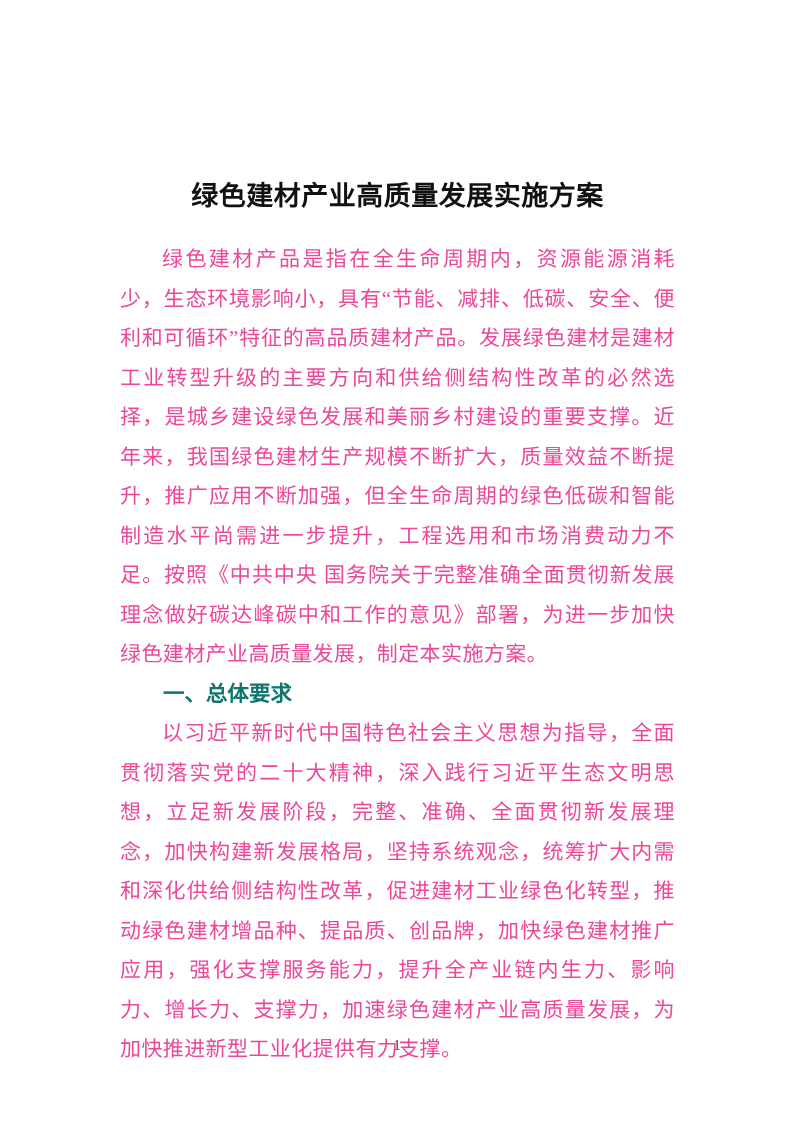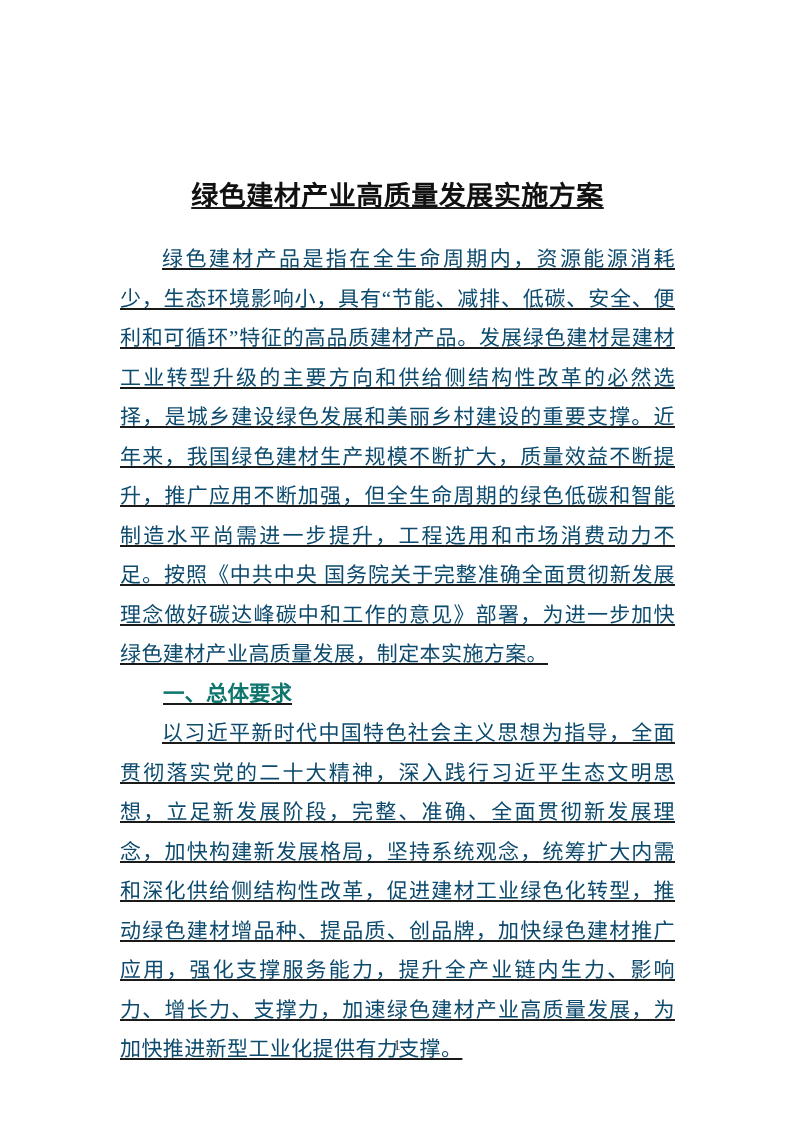--- a/index.html
+++ b/index.html
@@ -14,40 +14,39 @@
     background: #ffffff;
     overflow: hidden;
     color: #1a1a1a;
     font-family: "Liberation Serif", "DejaVu Serif", serif;
   }
   .content {
     position: absolute;
     left: 120px;
     top: 178px;
     width: 555px;
-    text-decoration: underline;
   }
   .doc-title {
     margin: 0 0 26px 0;
     font-size: 27px;
     line-height: 36px;
     font-weight: bold;
     text-align: center;
     letter-spacing: 0.5px;
     color: #111111;
     font-family: "Liberation Serif", "DejaVu Serif", serif;
   }
   .body-para {
     margin: 0;
     font-size: 21px;
     line-height: 39.5px;
     text-align: justify;
     text-indent: 2em;
     letter-spacing: 0.4px;
-    color: #0c4a6e;
+    color: #ec4899;
   }
   .section-heading {
     margin: 0;
     font-size: 21.5px;
     line-height: 39.5px;
     font-weight: bold;
     text-indent: 2em;
     color: #0f766e;
     font-family: "Liberation Sans", "DejaVu Sans", sans-serif;
   }

